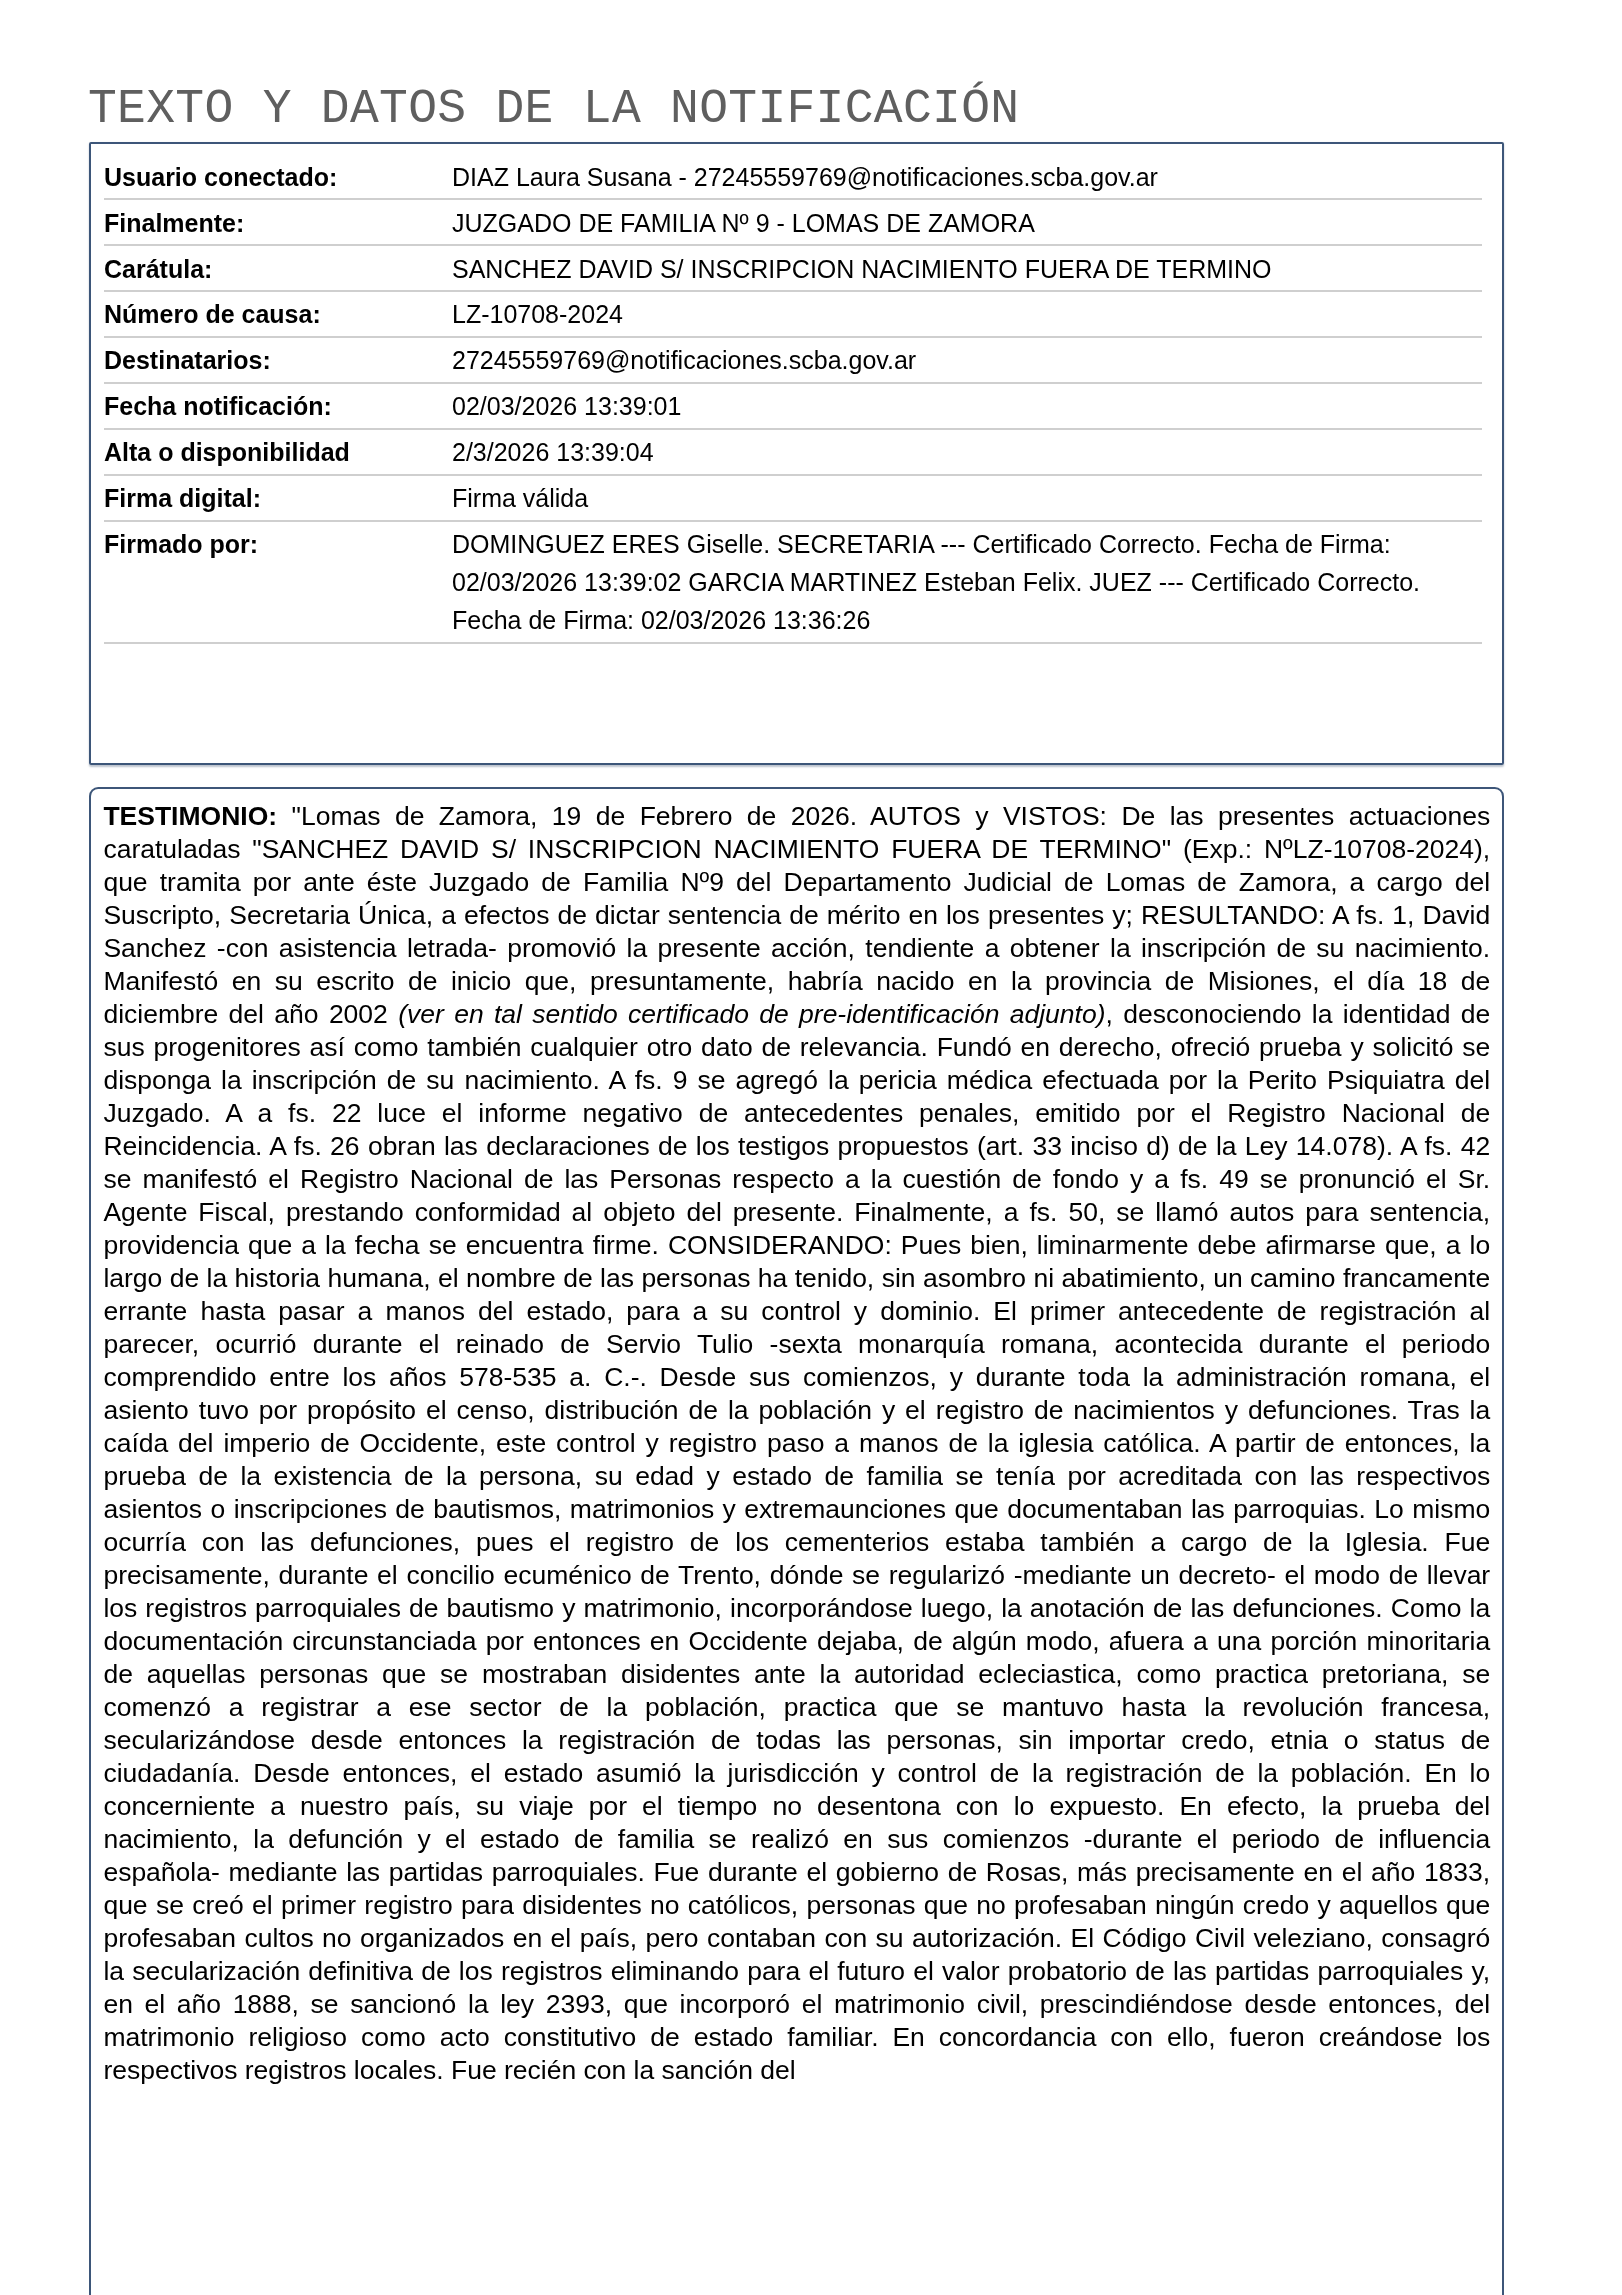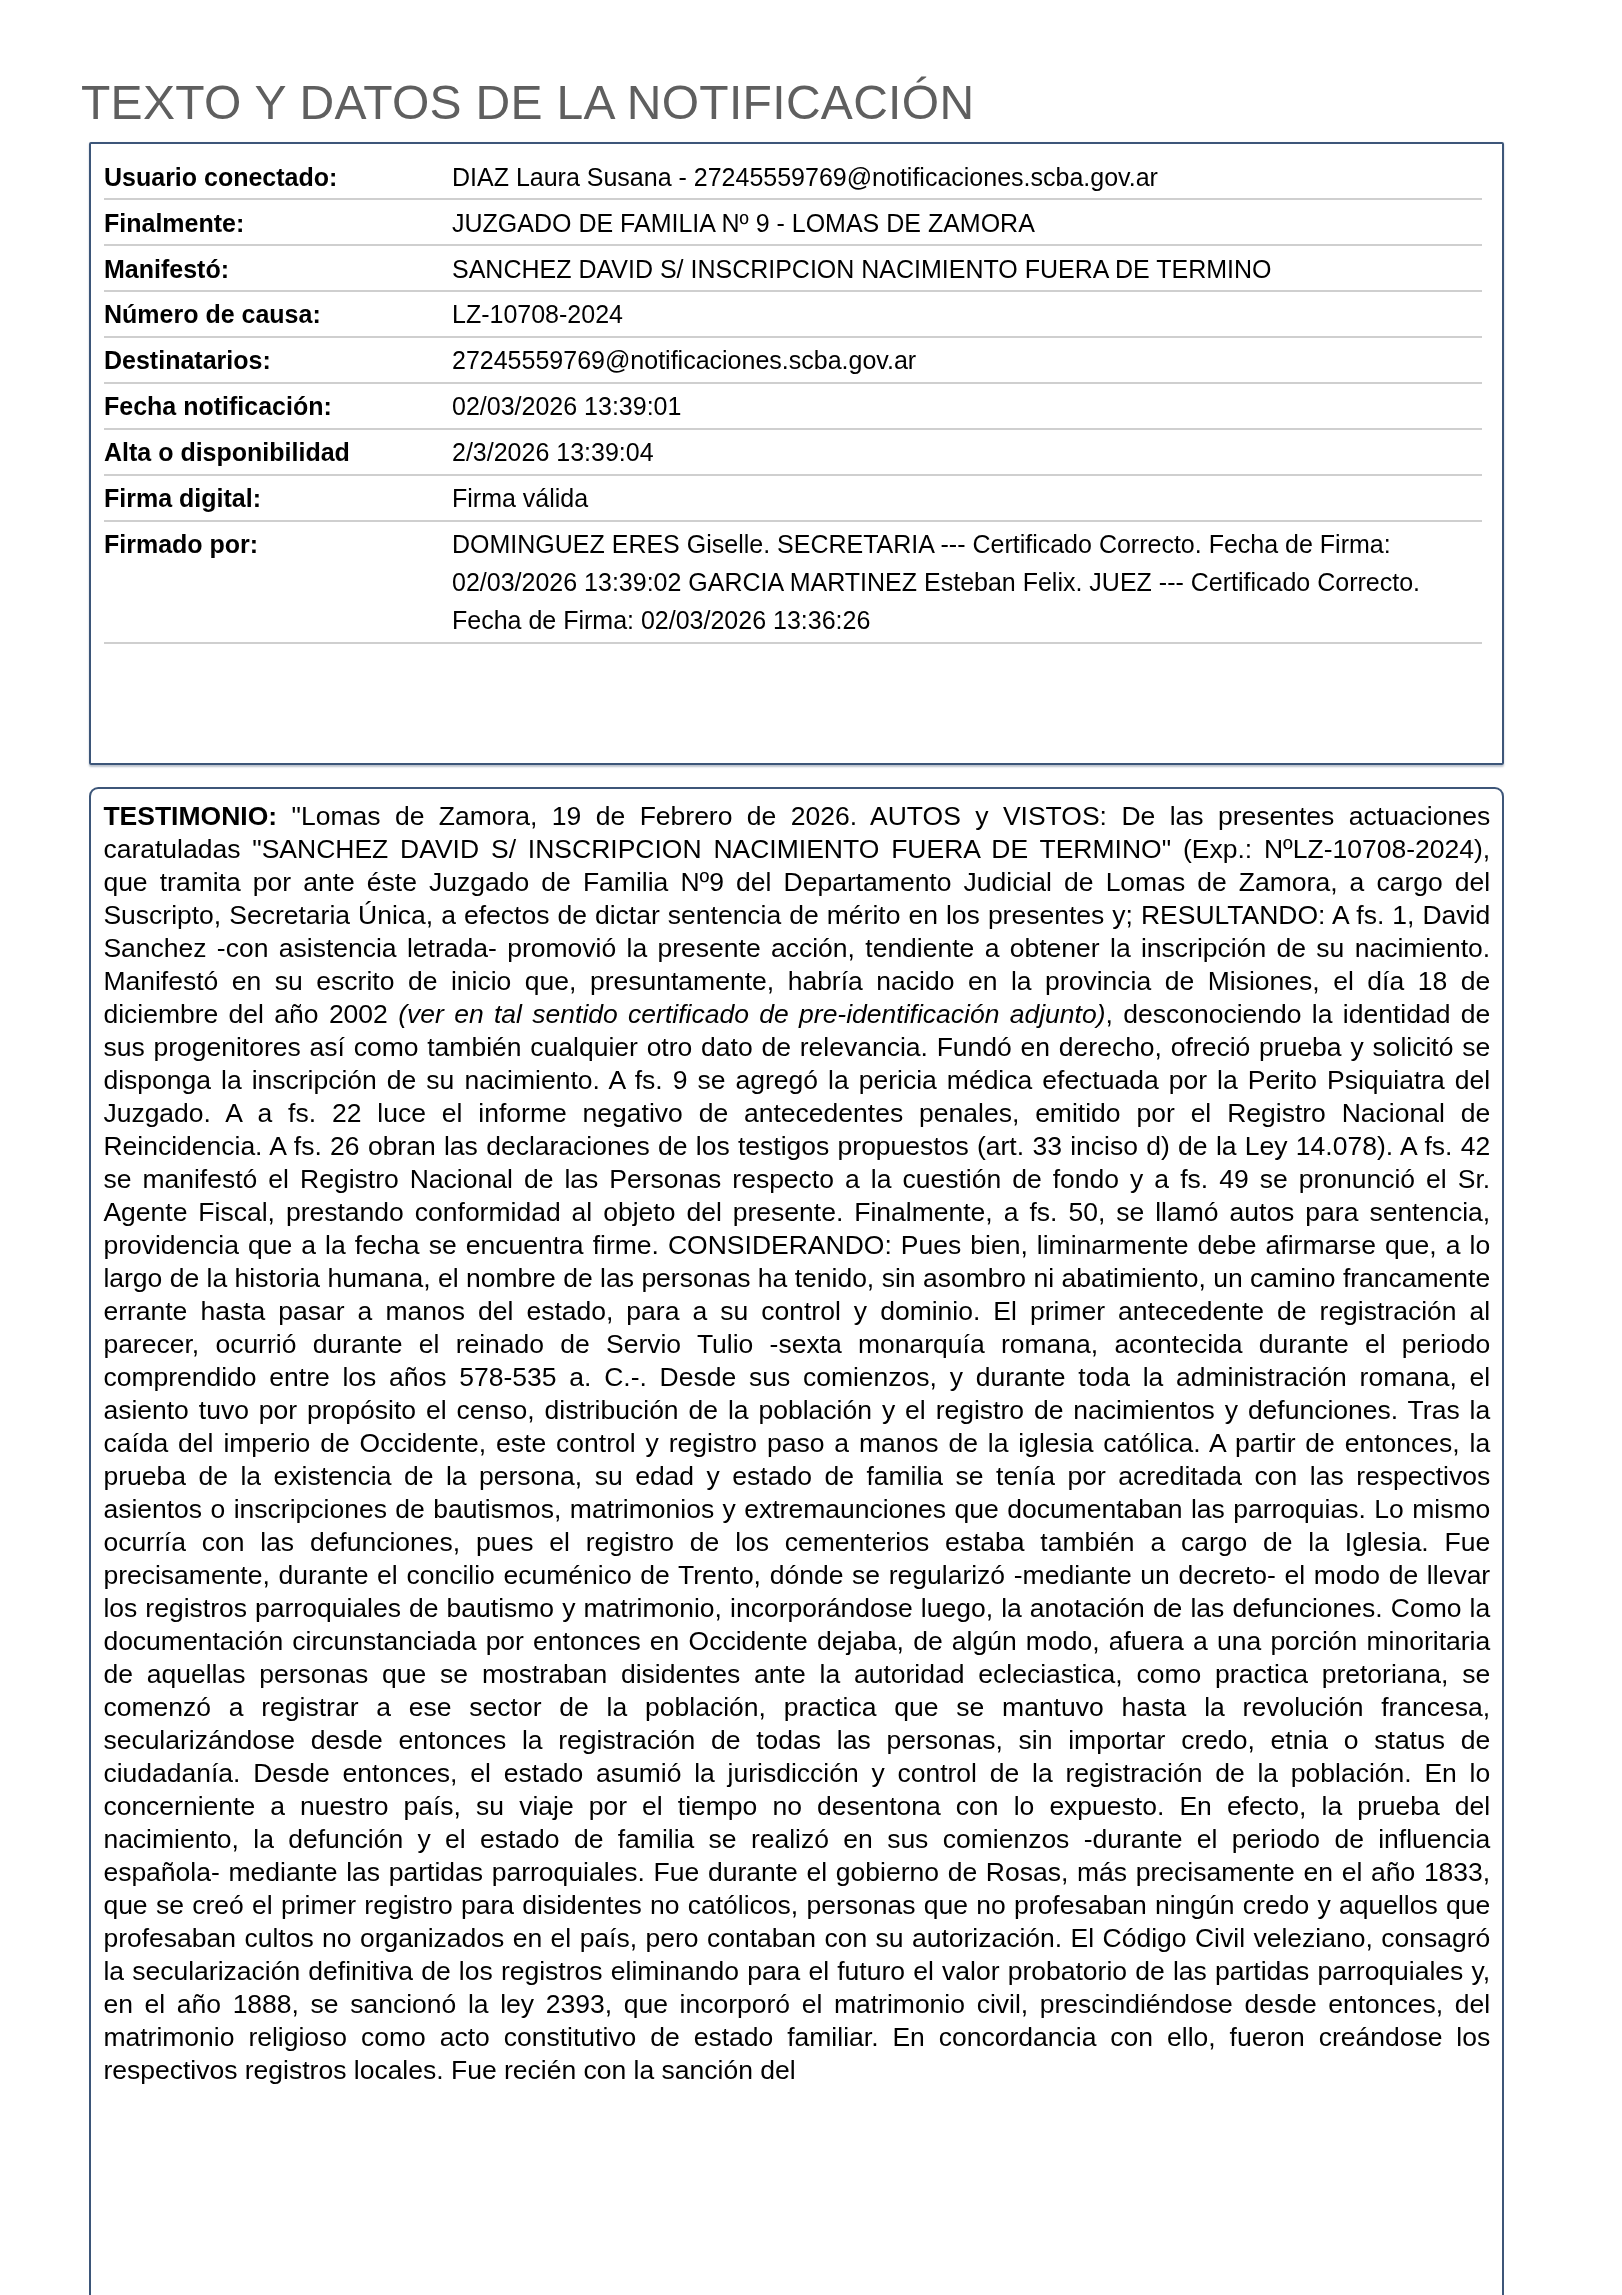--- a/index.html
+++ b/index.html
@@ -12,22 +12,22 @@
       height: 2295px;
       position: relative;
       overflow: hidden;
       font-family: "Liberation Sans", sans-serif;
       color: #000;
     }
     .page-title {
       position: absolute;
       left: 77px;
       top: 71px;
-      margin: 4px;
-      font-family: Liberation Sans, sans-serif;
+      margin: 11px;
+      font-family: Liberation Mono, monospace;
       font-weight: normal;
       font-size: 48px;
       letter-spacing: 0.3px;
       color: #5f5f5f;
       white-space: nowrap;
     }
     .meta-box {
       position: absolute;
       left: 89px;
       top: 142px;
@@ -99,21 +99,21 @@
     <tbody>
       <tr class="meta-row">
         <td class="label">Usuario conectado:</td>
         <td class="value">DIAZ Laura Susana - 27245559769@notificaciones.scba.gov.ar</td>
       </tr>
       <tr class="meta-row">
         <td class="label">Finalmente:</td>
         <td class="value">JUZGADO DE FAMILIA Nº 9 - LOMAS DE ZAMORA</td>
       </tr>
       <tr class="meta-row">
-        <td class="label">Manifestó:</td>
+        <td class="label">Carátula:</td>
         <td class="value">SANCHEZ DAVID S/ INSCRIPCION NACIMIENTO FUERA DE TERMINO</td>
       </tr>
       <tr class="meta-row">
         <td class="label">Número de causa:</td>
         <td class="value">LZ-10708-2024</td>
       </tr>
       <tr class="meta-row">
         <td class="label">Destinatarios:</td>
         <td class="value">27245559769@notificaciones.scba.gov.ar</td>
       </tr>

